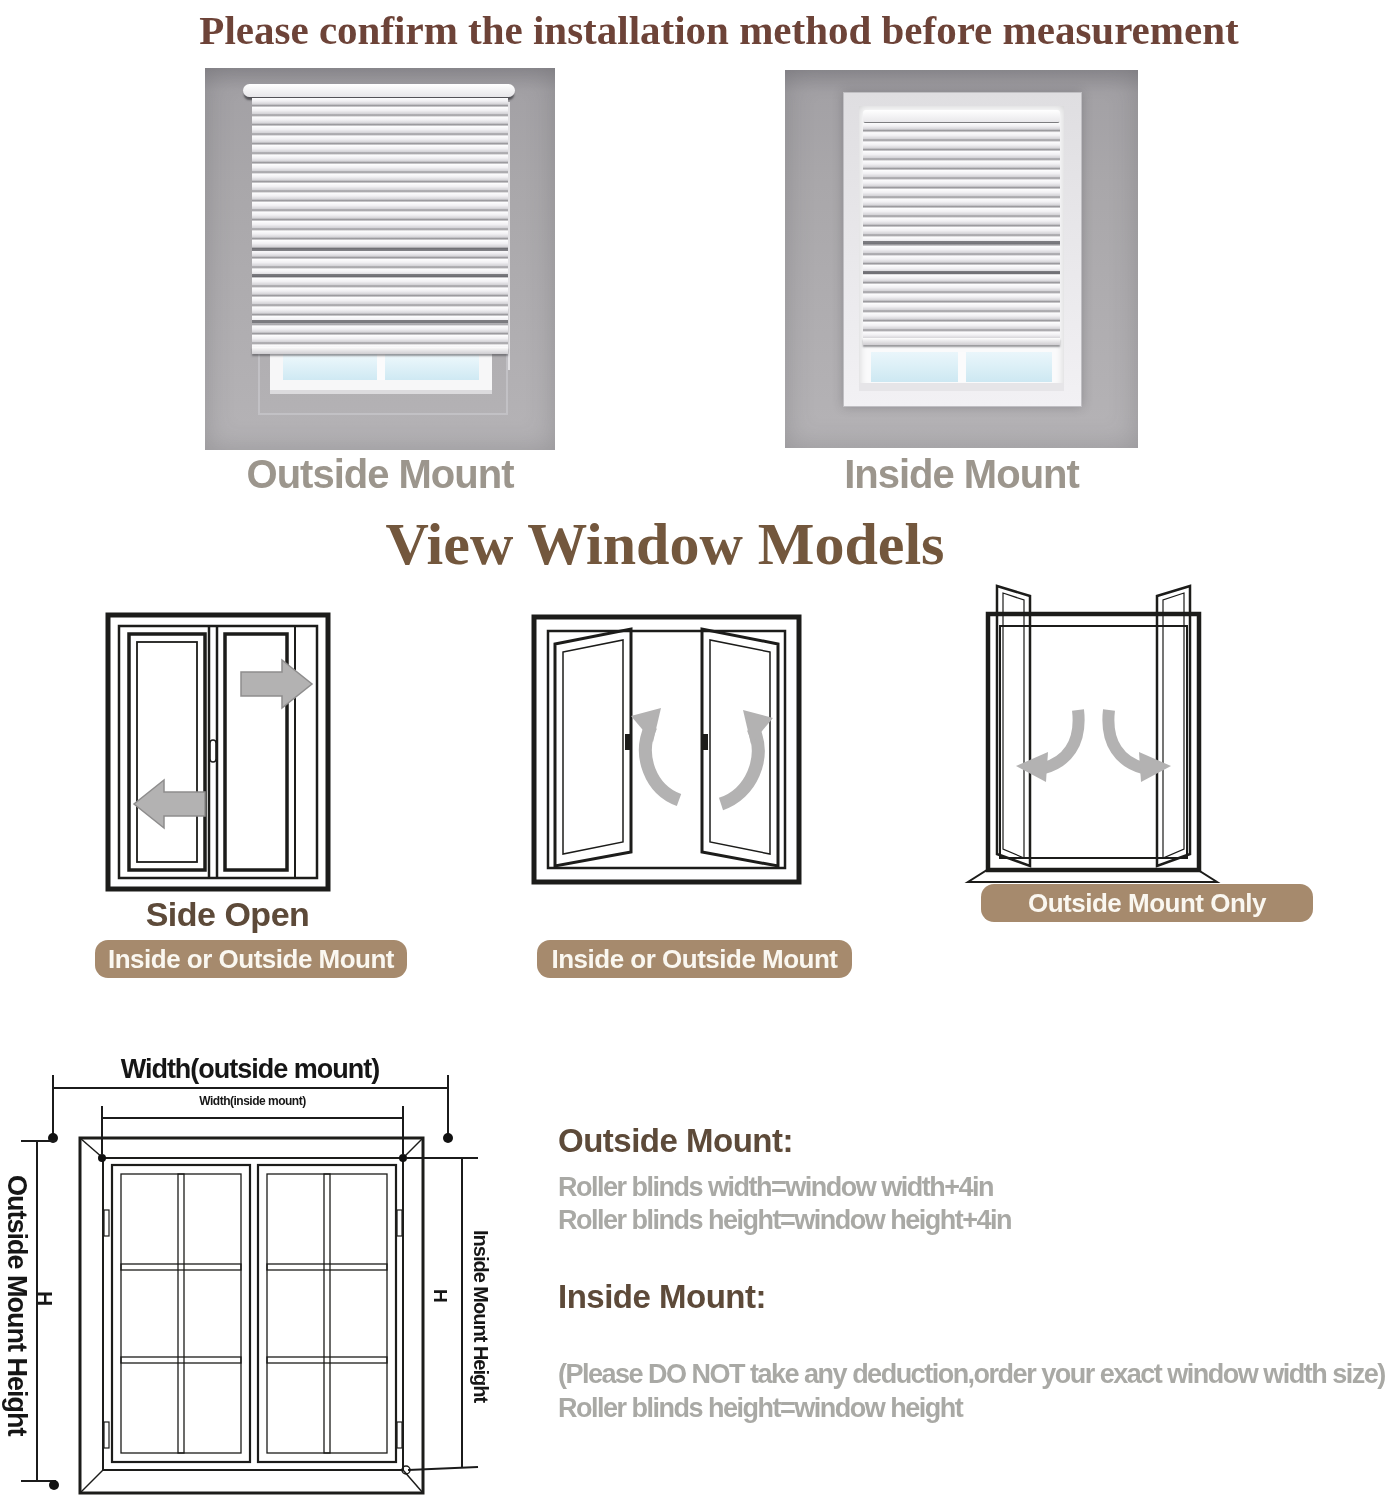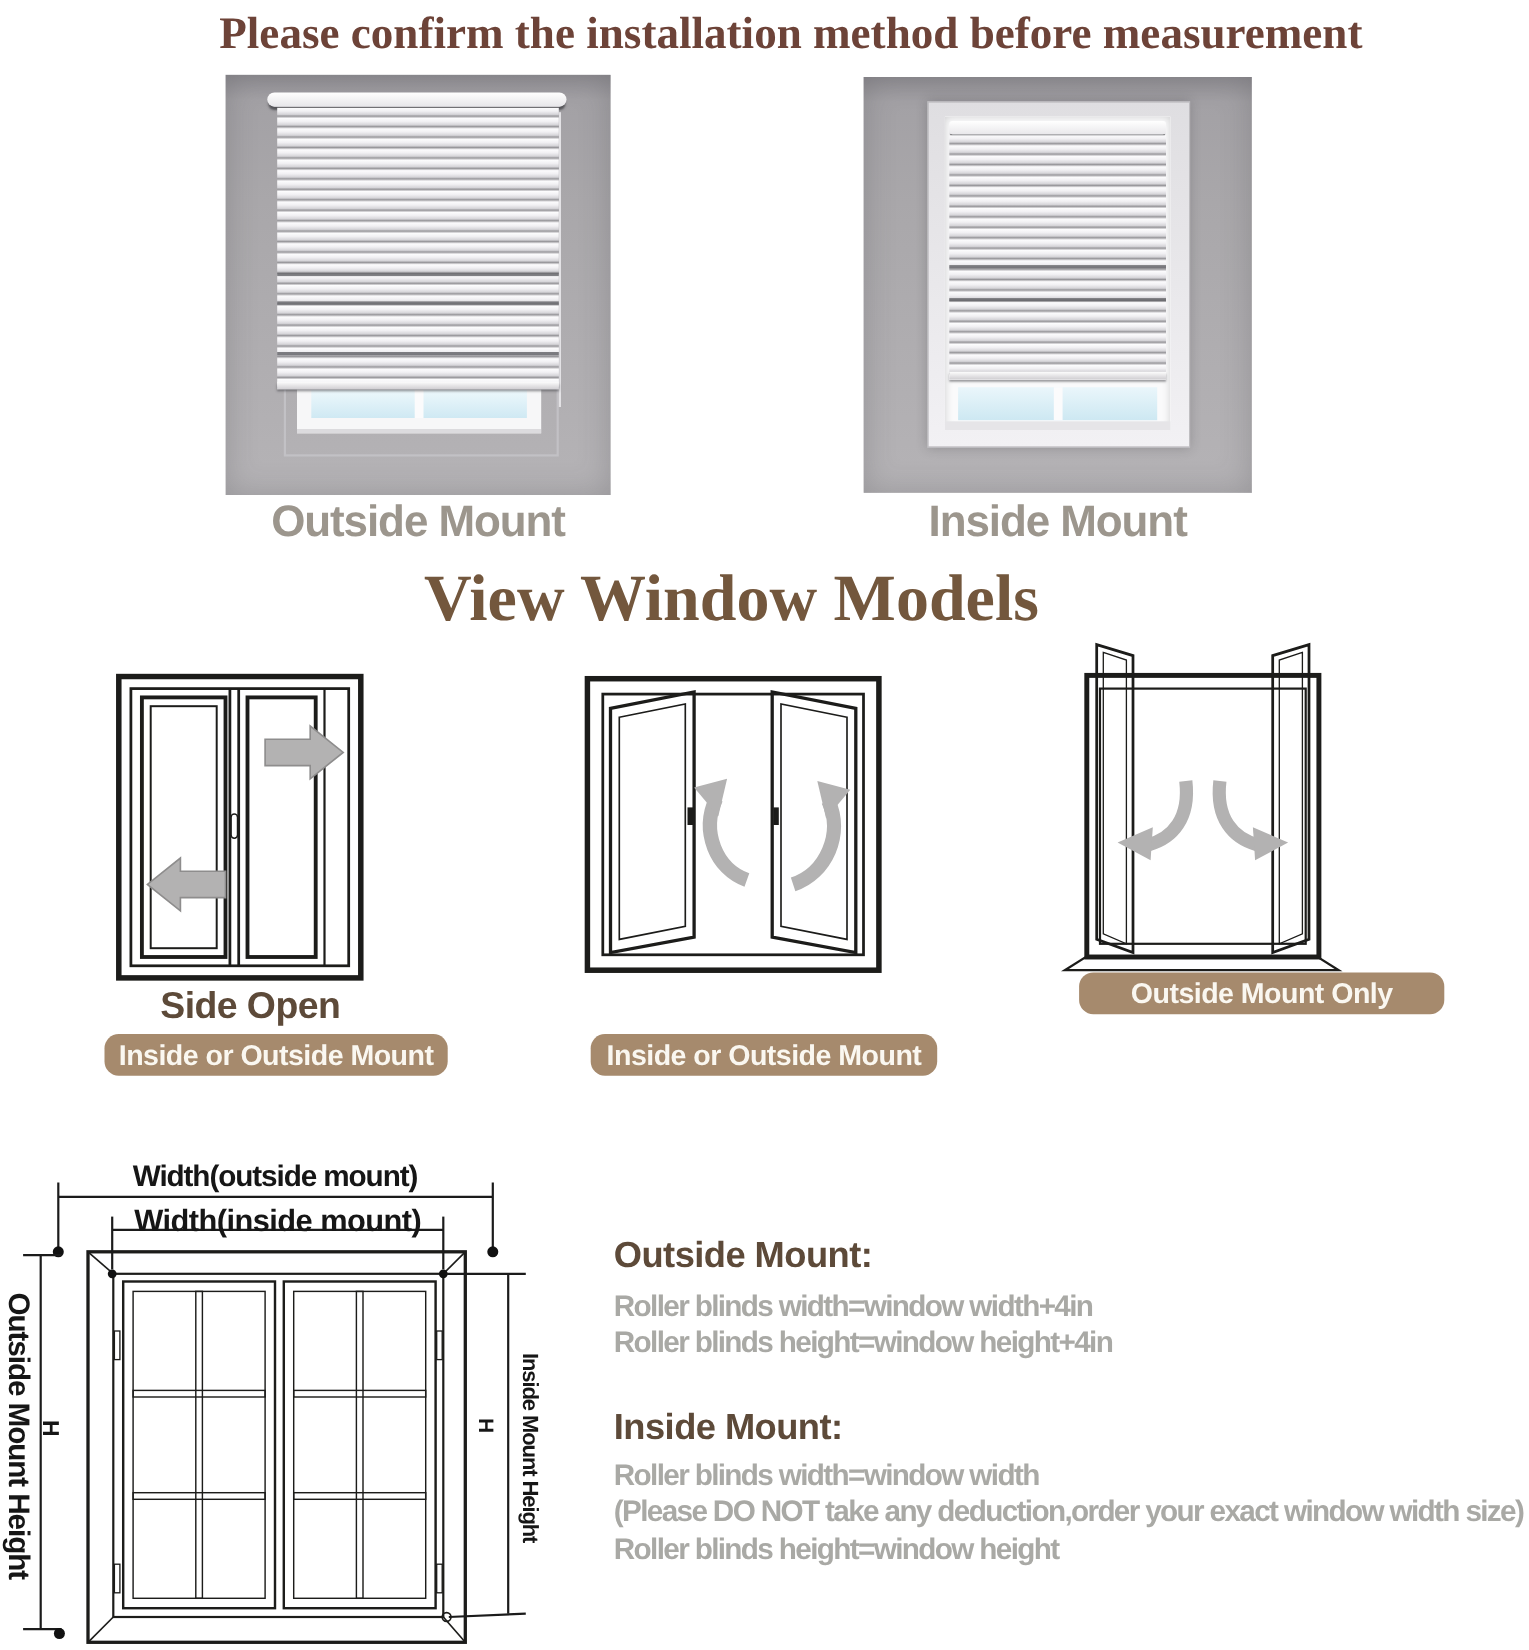--- a/index.html
+++ b/index.html
@@ -57,21 +57,21 @@
   
   .model-svg{position:absolute;}
   .model-name{position:absolute;text-align:center;font-weight:bold;font-size:34px;color:#5d4a39;letter-spacing:-0.5px;}
   .model-badge{position:absolute;background:#a68a6d;color:#faf7f0;border-radius:13px;
     text-align:center;font-size:26px;font-weight:bold;letter-spacing:-0.5px;height:38px;line-height:38px;margin-left:24px;}
 
   
   .meas-svg{position:absolute;left:0;top:1050px;}
   .dlabel{position:absolute;font-weight:bold;color:#161616;}
   .lbl-w-out{left:70px;top:1054px;width:360px;text-align:center;font-size:27px;letter-spacing:-1px;}
-  .lbl-w-in{left:102px;top:1094px;width:301px;text-align:center;font-size:28px;letter-spacing:-0.5px;}
+  .lbl-w-in{left:102px;top:1094px;width:301px;text-align:center;font-size:12px;letter-spacing:-0.5px;}
   .vert{writing-mode:vertical-rl;}
   .lbl-h-out{left:1px;top:1175px;font-size:27px;letter-spacing:-1px;}
   .lbl-h-in{left:469px;top:1230px;font-size:20px;letter-spacing:-1px;}
   .lbl-h-left{left:33px;top:1291px;font-size:21px;}
   .lbl-h-right{left:429px;top:1289px;font-size:19px;}
 
   .m-heading{position:absolute;left:558px;font-weight:bold;font-size:33px;color:#5d4a39;letter-spacing:-0.5px;}
   .m-line{position:absolute;left:558px;font-size:27px;color:#a9a9a5;letter-spacing:-1.5px;white-space:nowrap;font-weight:bold;}
   .mh1{top:1122px;} .ml1{top:1172px;} .ml2{top:1205px;}
   .mh2{top:1278px;} .ml3{top:1326px;} .ml4{top:1359px;} .ml5{top:1393px;}
@@ -220,17 +220,16 @@
   <div class="dlabel lbl-w-in">Width(inside mount)</div>
   <div class="dlabel vert lbl-h-out">Outside Mount Height</div>
   <div class="dlabel vert lbl-h-in">Inside Mount Height</div>
   <div class="dlabel vert lbl-h-left">H</div>
   <div class="dlabel vert lbl-h-right">H</div>
 
   <div class="m-heading mh1">Outside Mount:</div>
   <div class="m-line ml1">Roller blinds width=window width+4in</div>
   <div class="m-line ml2">Roller blinds height=window height+4in</div>
   <div class="m-heading mh2">Inside Mount:</div>
-  <div class="m-line ml3">Roller blinds width=window width</div>
   <div class="m-line ml4">(Please DO NOT take any deduction,order your exact window width size)</div>
   <div class="m-line ml5">Roller blinds height=window height</div>
 
 </div>
 
 </body></html>

